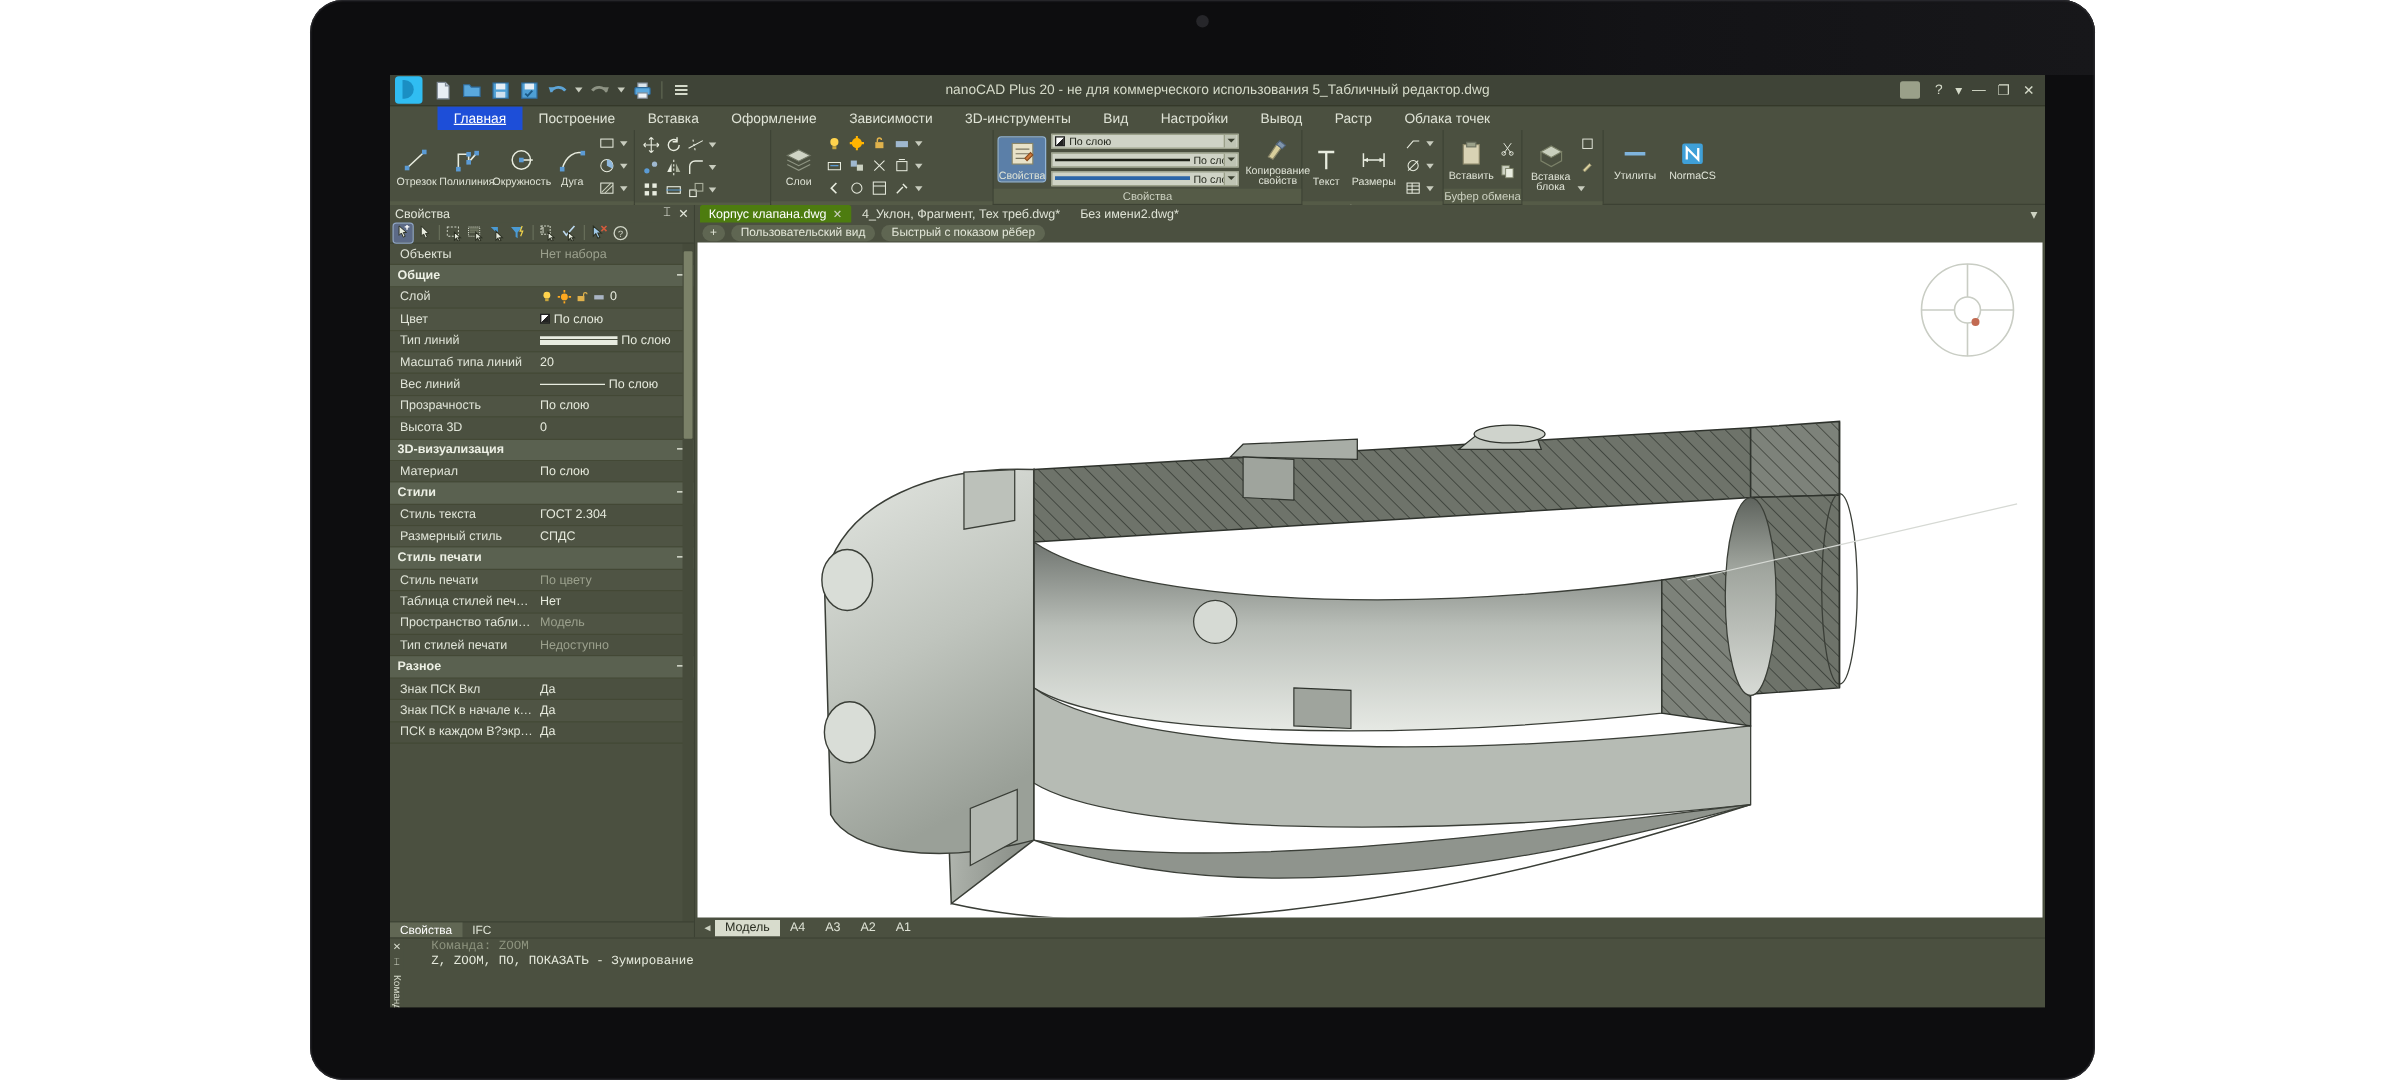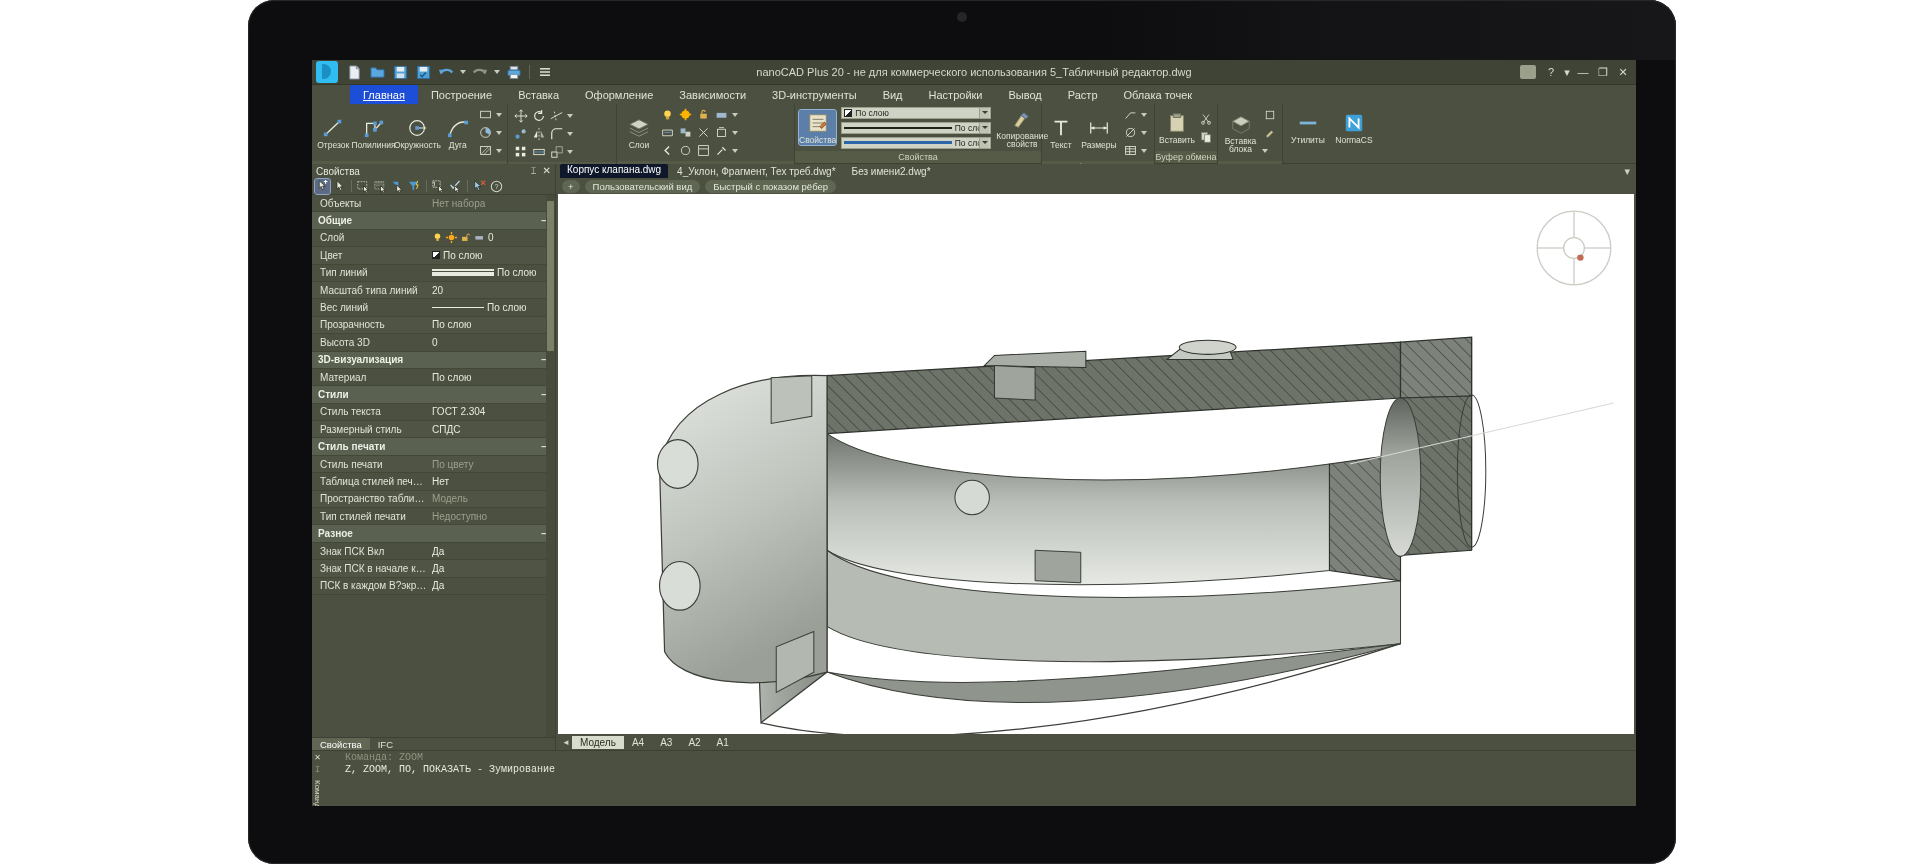--- a/index.html
+++ b/index.html
@@ -172,21 +172,21 @@
   .ptab{font-size:9.5px;padding:0 8px;display:flex;align-items:center;cursor:pointer;color:#dfe3d6;}
   .ptab.active{background:#616754;color:#fff;}
 
   
   .docarea { flex:1; display:flex; flex-direction:column; min-width:0; background:#4b5040; }
   .doctabs { height:14px; display:flex; align-items:stretch; padding-left:4px; gap:2px; }
   .dtab {
     font-size:10px; padding:0 7px; display:flex; align-items:center; gap:5px;
     color:#dfe3d6; cursor:pointer; border-radius:2px 2px 0 0;
   }
-  .dtab.active{ background:#0f172a; color:#ffffff;flex-direction:column; }
+  .dtab.active{ background:#4d7c0f; color:#ffffff; }
   .dtab .x{ font-size:9px; color:#cdd2c2; }
   .doctabs .ovf{margin-left:auto;padding-right:6px;color:#cdd2c2;display:flex;align-items:center;}
 
   .viewchips{ height:16px; display:flex; align-items:center; gap:5px; padding-left:6px; }
   .chip{
     background:#5f6652; border-radius:7px; font-size:9.5px; color:#e4e8da;
     padding:1px 8px; cursor:pointer;
   }
   .chip.plus{ padding:1px 6px; }
 

